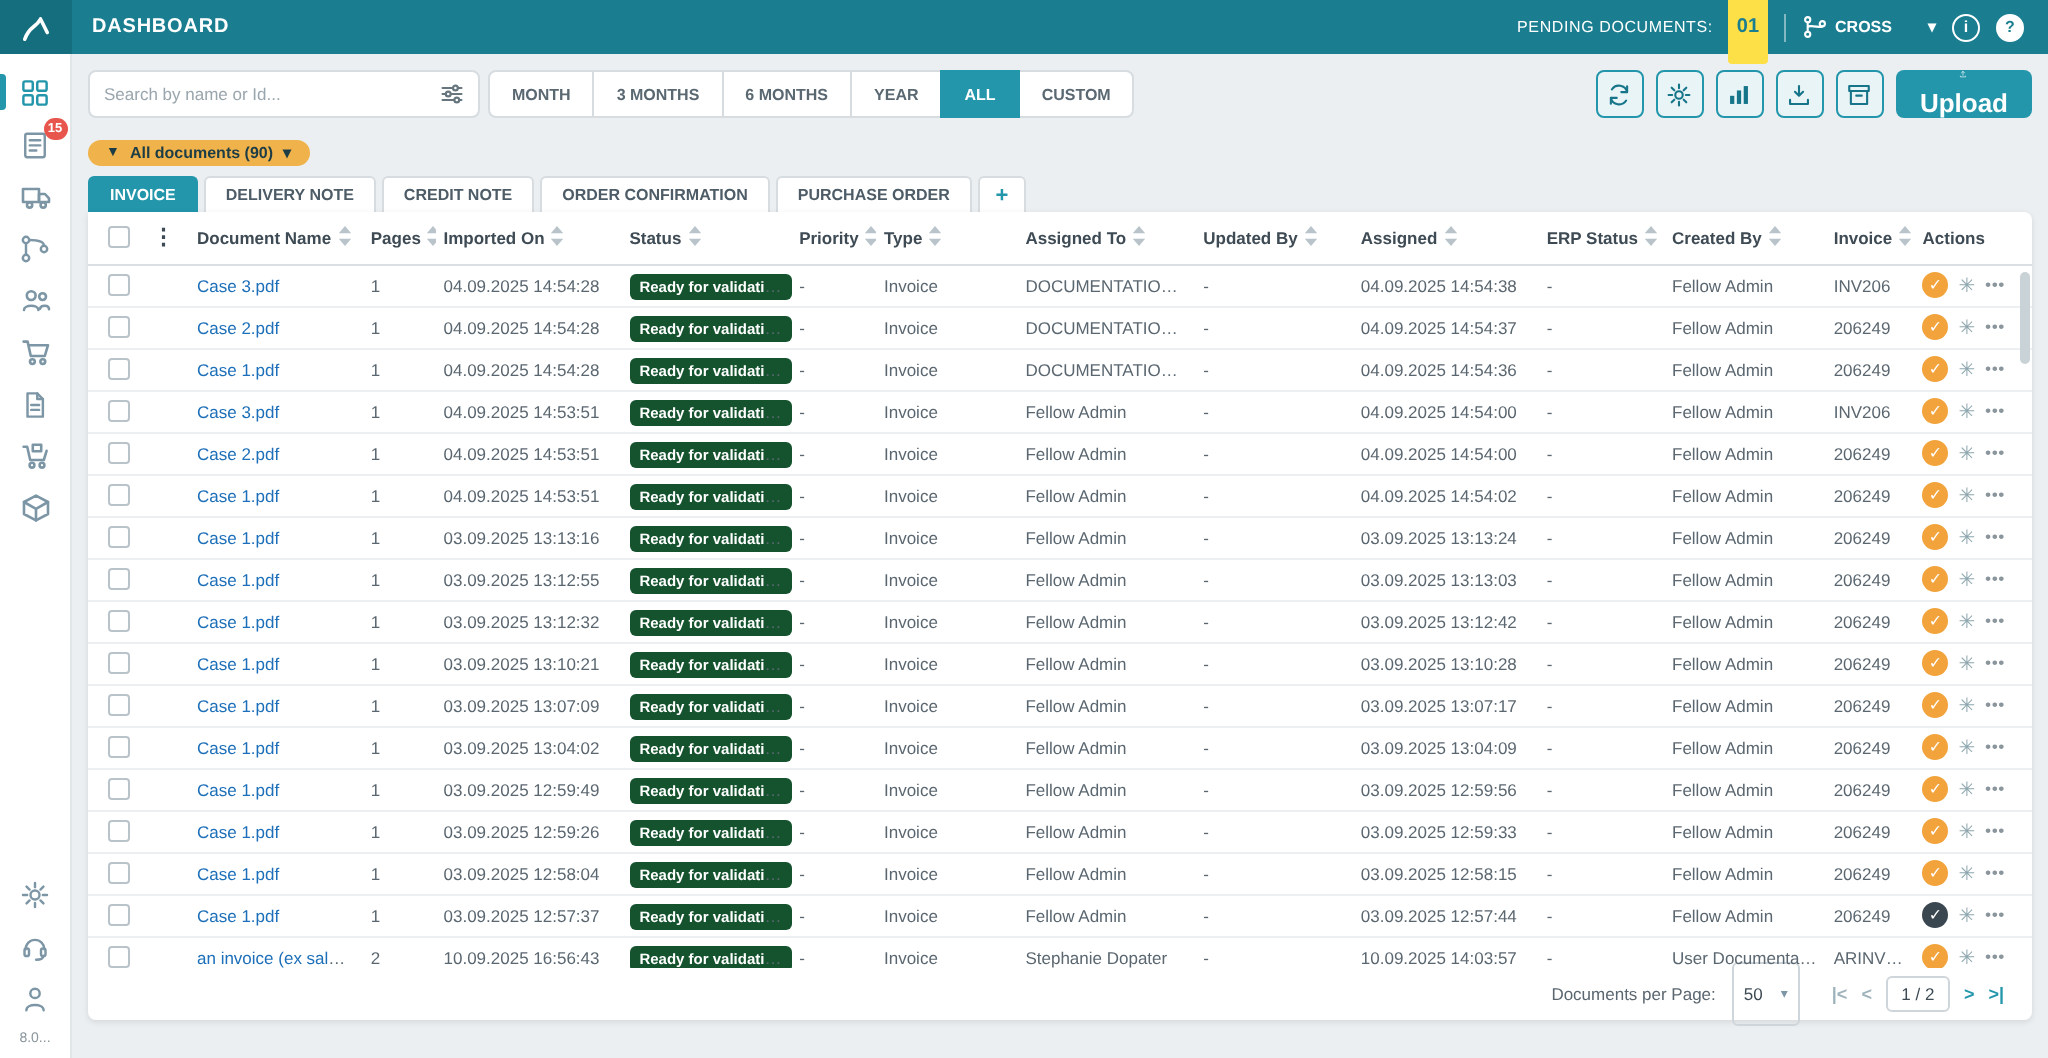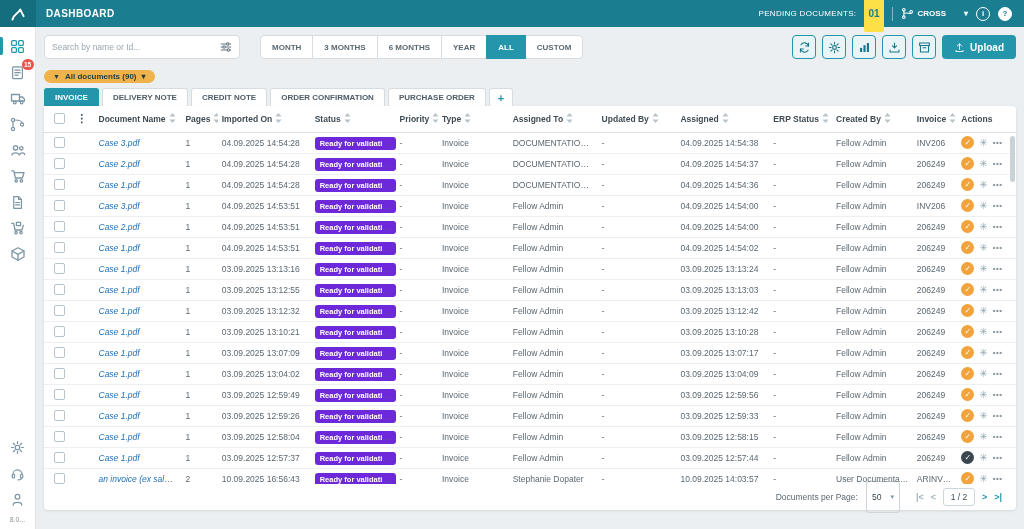--- a/index.html
+++ b/index.html
@@ -27,34 +27,34 @@
   .side-badge { position:absolute; top:0px; right:2px; background:#e8554d; color:#fff; font-size:6.5px; font-weight:bold; min-width:12px; height:11px; border-radius:6px; display:flex; align-items:center; justify-content:center; padding:0 2px; }
   .side-bottom { margin-top:auto; display:flex; flex-direction:column; align-items:center; }
   .version { font-size:7px; color:#8a959c; padding:4px 0 6px; }
 
   .si { fill:none; stroke:currentColor; stroke-width:1.3; stroke-linecap:round; stroke-linejoin:round; }
   .sf { fill:currentColor; stroke:none; }
 
   
   .main { position:absolute; left:36px; top:27px; right:0; bottom:0; padding:8px 8px 0 8px; }
 
-  .toolbar { display:flex; align-items:flex-start; gap:20px; }
+  .toolbar { display:flex; align-items:flex-start; gap:4px; }
   .search-box { width:196px; height:24px; background:#fff; border:1px solid #d6dce0; border-radius:4px; display:flex; align-items:center; padding:0 7px; gap:6px; }
   .search-box input { border:none; outline:none; flex:1; font-size:8.5px; color:#44525b; font-family:inherit; background:transparent; }
   .search-box input::placeholder { color:#9aa6ad; }
 
   .ranges { display:flex; }
   .range { height:24px; padding:0 11px; background:#fff; border:1px solid #d6dce0; font-size:8px; font-weight:bold; color:#5a6872; display:flex; align-items:center; margin-left:-1px; cursor:pointer; }
   .range:first-child { border-radius:4px 0 0 4px; margin-left:0; }
   .range:last-child { border-radius:0 4px 4px 0; }
   .range.active { background:#2396ab; border-color:#2396ab; color:#fff; z-index:1; }
 
   .tool-icons { margin-left:auto; display:flex; gap:6px; align-items:center; }
   .icon-btn { width:24px; height:24px; border:1px solid #2396ab; border-radius:4px; background:#e9f4f7; color:#17758a; display:flex; align-items:center; justify-content:center; cursor:pointer; }
-  .upload-btn { height:24px; background:#2396ab; color:#fff; border:none; border-radius:4px; padding:0 12px; font-size:10px; font-weight:bold; display:flex; align-items:center; gap:5px; cursor:pointer; font-family:inherit; }
+  .upload-btn { height:24px; background:#2396ab; color:#fff; border:none; border-radius:4px; padding:0 12px; font-size:13px; font-weight:bold; display:flex; align-items:center; gap:5px; cursor:pointer; font-family:inherit;flex-direction:column; }
 
   .filter-row { margin-top:6px; }
   .filter-chip { display:inline-flex; align-items:center; gap:5px; background:#f0b24a; border-radius:9px; padding:2px 9px; font-size:8px; font-weight:bold; color:#1d3d46; cursor:pointer; }
   .filter-chip .funnel { font-size:7px; }
   .filter-chip .caret { font-size:8px; }
 
   .tabs-row { margin-top:5px; display:flex; gap:3px; align-items:flex-end; }
   .tab { height:18px; padding:0 10px; background:#fff; border:1px solid #d6dce0; border-bottom:none; border-radius:3px 3px 0 0; font-size:8px; font-weight:bold; color:#4d5c66; display:flex; align-items:center; cursor:pointer; }
   .tab.active { background:#2396ab; border-color:#2396ab; color:#fff; }
   .add-tab { width:24px; height:18px; background:#fff; border:1px solid #d6dce0; border-bottom:none; border-radius:3px 3px 0 0; color:#2396ab; font-size:11px; font-weight:bold; display:flex; align-items:center; justify-content:center; cursor:pointer; }
@@ -62,22 +62,22 @@
   
   .card { background:#fff; border-radius:0 4px 4px 4px; box-shadow:0 1px 3px rgba(0,0,0,.10); height:404px; display:flex; flex-direction:column; position:relative; }
   .table-wrap { flex:1; overflow:hidden; position:relative; }
   table { width:100%; border-collapse:collapse; table-layout:fixed; font-size:8.5px; color:#5b6770; }
   thead th { height:26px; border-bottom:1px solid #d9dfe3; text-align:left; font-size:8.5px; color:#3e4b54; font-weight:bold; padding:0 4px; white-space:nowrap; overflow:hidden; }
   tbody td { height:21px; border-bottom:1px solid #edf0f2; padding:0 4px; white-space:nowrap; overflow:hidden; text-overflow:ellipsis; }
   .c-check { padding-left:10px !important; }
   .sort { margin-left:3px; vertical-align:-1px; }
   .kebab { font-size:11px; color:#3e4b54; cursor:pointer; }
   .checkbox { width:11px; height:11px; border:1px solid #b9c3ca; border-radius:2px; display:inline-block; background:#fff; cursor:pointer; vertical-align:middle; }
-  .doclink { color:#1c6fb8; text-decoration:none; cursor:pointer;font-style:italic; }
-  .chip { background:#6d28d9; color:#fff; font-size:7.5px; font-weight:bold; padding:2px 5px; border-radius:3px; white-space:nowrap; }
+  .doclink { color:#1c6fb8; text-decoration:none; cursor:pointer; }
+  .chip { background:#14532d; color:#fff; font-size:7.5px; font-weight:bold; padding:2px 5px; border-radius:3px; white-space:nowrap; }
   .c-actions { overflow:visible !important; }
   .acts { display:flex; align-items:center; gap:5px; }
   .act-main { width:13px; height:13px; border-radius:50%; color:#fff; font-size:8px; display:flex; align-items:center; justify-content:center; cursor:pointer; flex:0 0 13px; }
   .act-orange { background:#f2a33c; }
   .act-dark { background:#3a4750; }
   .act-flower { color:#8fa8b0; font-size:10px; cursor:pointer; }
   .act-more { color:#8a959c; font-size:8px; font-weight:bold; letter-spacing:.5px; cursor:pointer; }
   .vscroll-thumb { position:absolute; right:1px; top:30px; width:5px; height:46px; background:#c9d2d7; border-radius:3px; cursor:pointer; }
 
   .card-footer { height:26px; display:flex; align-items:center; justify-content:flex-end; gap:8px; padding:0 14px; font-size:8.5px; color:#5b6770; }

